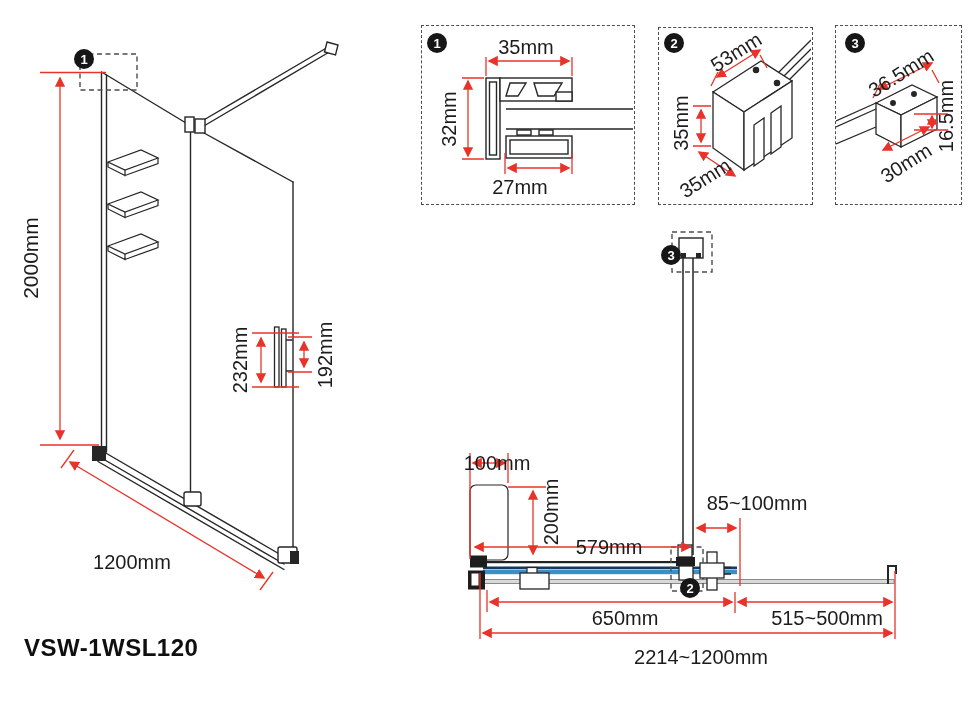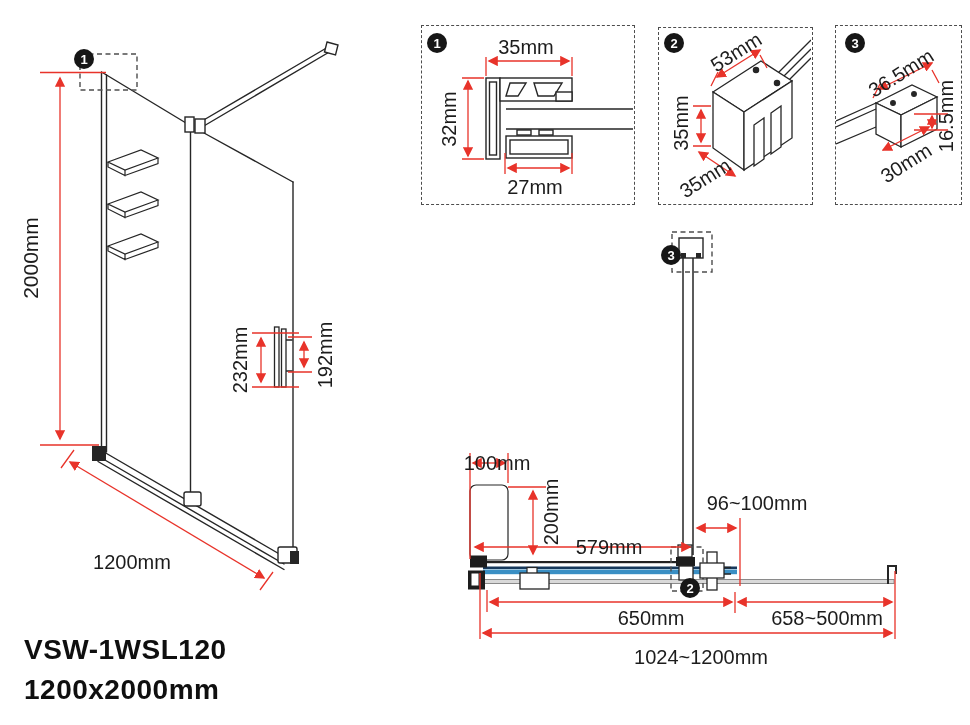--- a/index.html
+++ b/index.html
@@ -16,21 +16,21 @@
   .lbl.rot  { transform:translate(-50%,-50%) rotate(-90deg); }
   .lbl.diag { transform:translate(-50%,-50%) rotate(-32deg); }
   .lbl.big  { font-size:21px; }
   .marker {
     position:absolute; width:20px; height:20px; border-radius:50%;
     background:#161616; color:#fff; font-size:13px; font-weight:bold;
     display:flex; align-items:center; justify-content:center;
     transform:translate(-50%,-50%); z-index:5;
   }
   .dbox { position:absolute; border:1.6px dashed #4d4d4d; background:#fff; }
-  .model-line { position:absolute; font-weight:bold; color:#0f0f0f; font-size:28px; letter-spacing:0.5px; }
+  .model-line { position:absolute; font-weight:bold; color:#0f0f0f; font-size:24px; letter-spacing:0.5px; }
 </style>
 </head>
 <body>
 
 <div class="canvas">
 
   <svg class="abs" style="left:0;top:0" width="420" height="725" viewBox="0 0 420 725">
     <defs>
       <marker id="arI" viewBox="0 0 10 10" refX="8.5" refY="5" markerWidth="8" markerHeight="8" orient="auto-start-reverse">
         <path d="M0,0 L10,5 L0,10 Z" fill="#e8332a"></path>
@@ -92,21 +92,20 @@
     </g>
   </svg>
 
   <div class="marker" style="left:84px;top:59px">1</div>
   <div class="lbl rot big" style="left:30px;top:258px">2000mm</div>
   <div class="lbl rot" style="left:240px;top:360px">232mm</div>
   <div class="lbl rot" style="left:325px;top:355px">192mm</div>
   <div class="lbl" style="left:132px;top:562px">1200mm</div>
 
   <div class="model-line" style="left:24px;top:634px">VSW-1WSL120</div>
-  <div class="model-line" style="left:24px;top:674px">1200x2000mm</div>
 
   <div class="dbox" style="left:421px;top:25px;width:214px;height:180px">
     <svg class="abs" style="left:0;top:0" width="211" height="177" viewBox="0 0 211 177">
       <defs>
         <marker id="arA" viewBox="0 0 10 10" refX="8.5" refY="5" markerWidth="8" markerHeight="8" orient="auto-start-reverse">
           <path d="M0,0 L10,5 L0,10 Z" fill="#e8332a"></path>
         </marker>
       </defs>
       <g stroke="#262626" stroke-width="1.4" fill="#fff">
         <rect x="64" y="52" width="14" height="81"></rect>
@@ -126,21 +125,21 @@
         <line x1="67" y1="35" x2="147" y2="35" marker-start="url(#arA)" marker-end="url(#arA)"></line>
         <path d="M40,52 H62 M40,133 H62"></path>
         <line x1="46" y1="55" x2="46" y2="130" marker-start="url(#arA)" marker-end="url(#arA)"></line>
         <path d="M83,127 V148 M150,127 V148"></path>
         <line x1="86" y1="142" x2="147" y2="142" marker-start="url(#arA)" marker-end="url(#arA)"></line>
       </g>
     </svg>
     <div class="marker" style="left:15px;top:17px">1</div>
     <div class="lbl" style="left:104px;top:21px">35mm</div>
     <div class="lbl rot" style="left:27px;top:93px">32mm</div>
-    <div class="lbl" style="left:113px;top:161px">27mm</div>
+    <div class="lbl" style="left:98px;top:161px">27mm</div>
   </div>
 
   <div class="dbox" style="left:658px;top:27px;width:155px;height:178px">
     <svg class="abs" style="left:0;top:0" width="152" height="175" viewBox="0 0 152 175">
       <defs>
         <marker id="arB" viewBox="0 0 10 10" refX="8.5" refY="5" markerWidth="8" markerHeight="8" orient="auto-start-reverse">
           <path d="M0,0 L10,5 L0,10 Z" fill="#e8332a"></path>
         </marker>
       </defs>
       <g stroke="#262626" stroke-width="1.3" fill="#fff">
@@ -250,18 +249,18 @@
       <line x1="53" y1="418" x2="462" y2="418" marker-start="url(#arP)" marker-end="url(#arP)"></line>
     </g>
   </svg>
 
   <div class="marker" style="left:671px;top:255px">3</div>
   <div class="marker" style="left:690px;top:588px">2</div>
 
   <div class="lbl" style="left:497px;top:463px">100mm</div>
   <div class="lbl rot" style="left:551px;top:512px">200mm</div>
   <div class="lbl" style="left:609px;top:547px">579mm</div>
-  <div class="lbl" style="left:757px;top:503px">96~100mm</div>
-  <div class="lbl" style="left:651px;top:618px">650mm</div>
-  <div class="lbl" style="left:827px;top:618px">658~500mm</div>
-  <div class="lbl" style="left:701px;top:657px">1024~1200mm</div>
+  <div class="lbl" style="left:757px;top:503px">85~100mm</div>
+  <div class="lbl" style="left:625px;top:618px">650mm</div>
+  <div class="lbl" style="left:827px;top:618px">515~500mm</div>
+  <div class="lbl" style="left:701px;top:657px">2214~1200mm</div>
 
 </div>
 
 </body></html>

